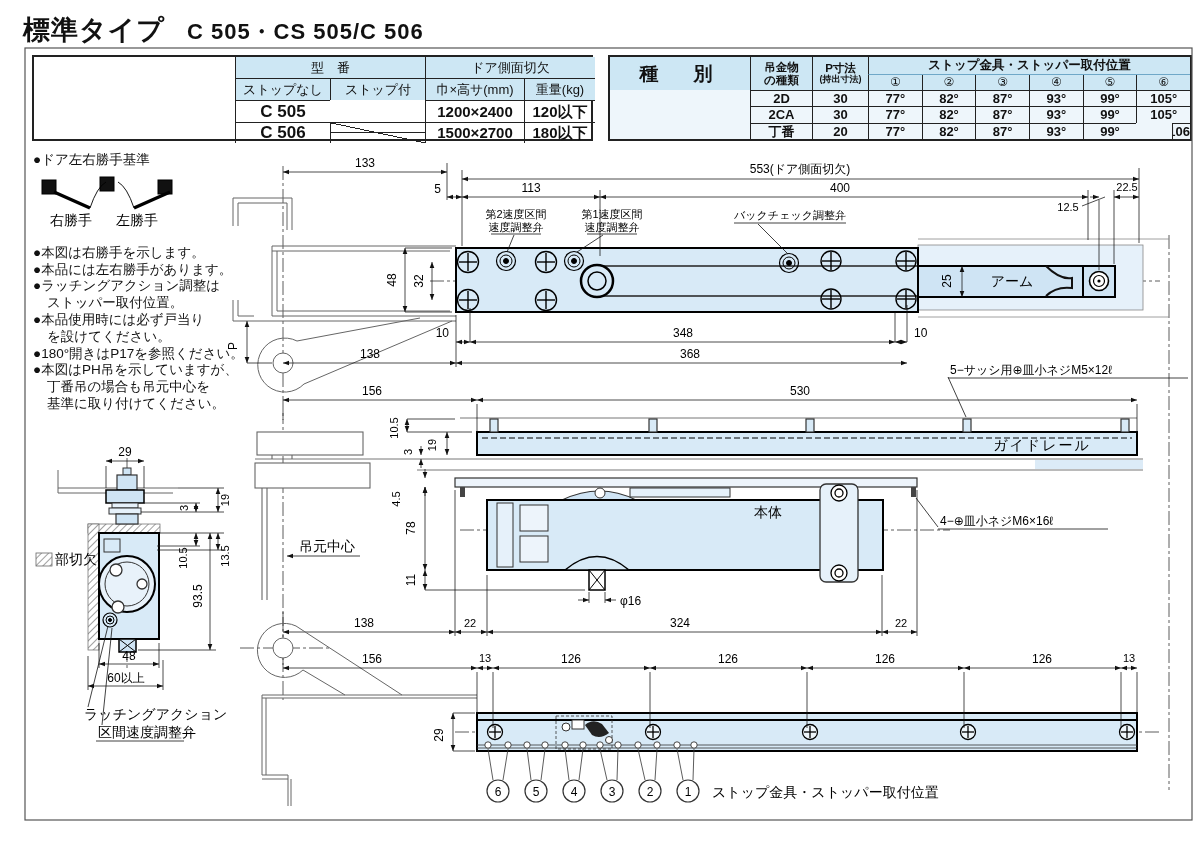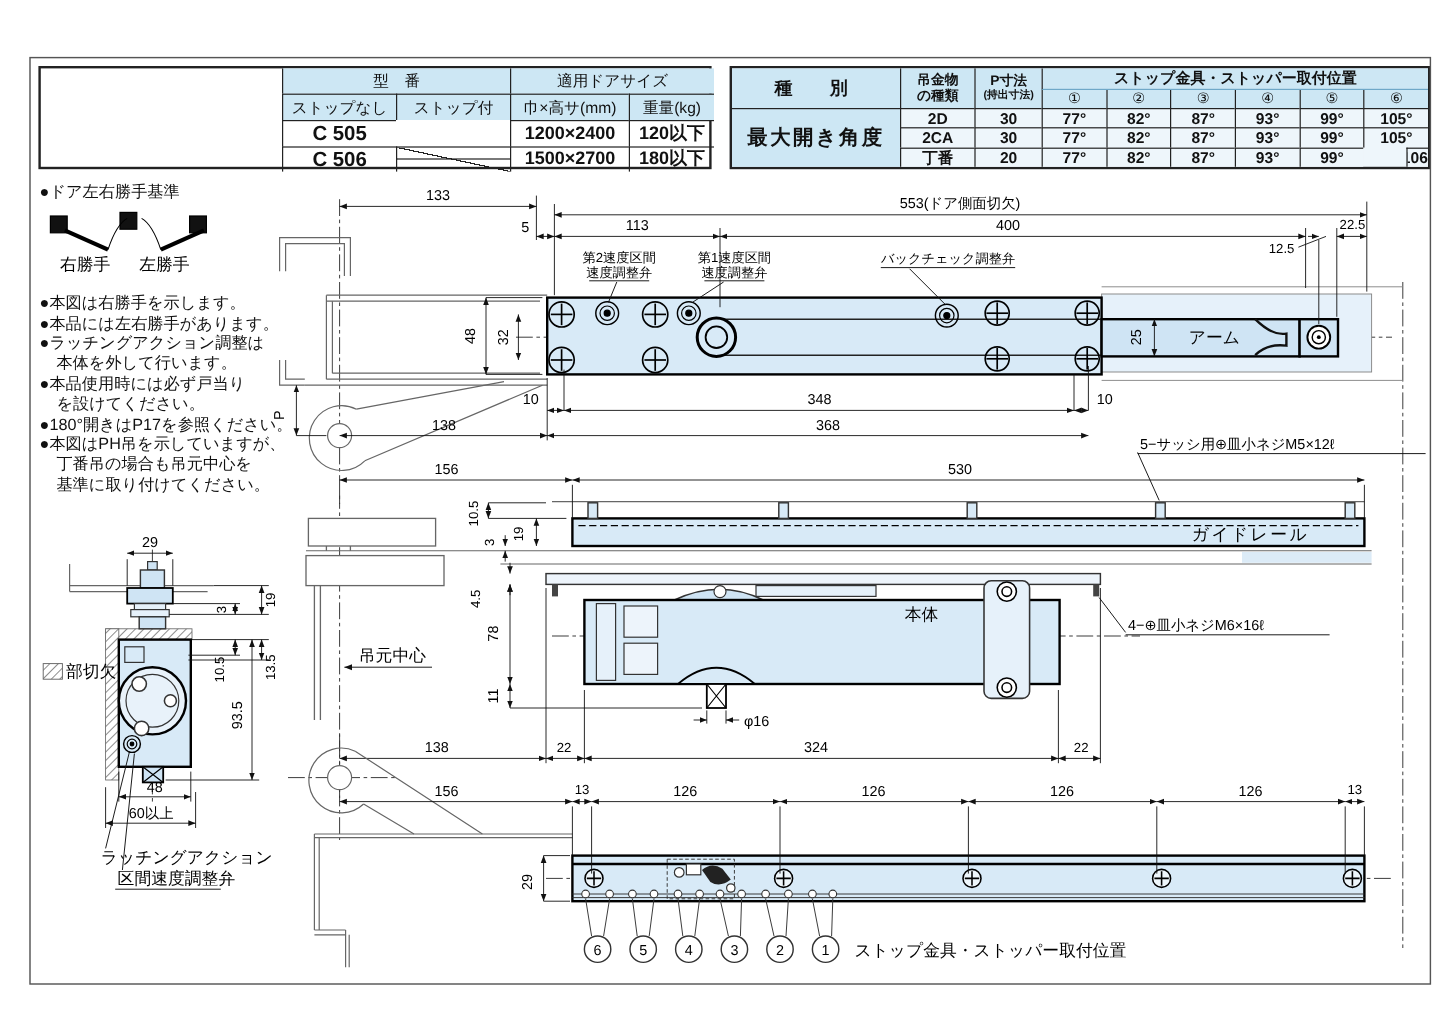--- a/index.html
+++ b/index.html
@@ -18,44 +18,47 @@
   .spec{left:32px;top:55px;width:561px;height:86px;grid-template-columns:201px 95px 95px 99px 71px;
         grid-template-rows:21px 22px 22px 21px;}
   .spec .big1{font-size:21px;font-weight:bold;letter-spacing:1px;}
   .spec .big2{font-size:15px;font-weight:bold;}
   .spec .h13{font-size:13px;font-weight:400;}
   .spec .mono{font-size:17px;font-weight:bold;}
   .spec .val{font-size:15px;font-weight:600;}
   .diag{background:linear-gradient(to top right,transparent 49%,#222 49%,#222 51.5%,transparent 51.5%);}
   .ang{left:608px;top:55px;width:584px;height:86px;grid-template-columns:140px 62px 56px repeat(6,1fr);
        grid-template-rows:18px 15px 1fr 1fr 1fr;background:#eef6fb;}
-  .ang .cls{font-size:15px;font-weight:bold;letter-spacing:8px;}
+  .ang .cls{font-size:19px;font-weight:bold;letter-spacing:8px;}
   .ang .h12{font-size:11.5px;font-weight:600;line-height:1.1;text-align:center;}
   .ang .tiny{font-size:9px;}
   .ang .stp{font-size:12.5px;font-weight:600;}
   .ang .pos{font-size:12px;}
   .ang .rowl{font-size:17px;font-weight:bold;letter-spacing:2px;}
   .ang .dv{font-size:13px;font-weight:bold;}
   
   .notes{position:absolute;left:33px;top:152px;width:205px;font-size:13.5px;line-height:16.8px;}
   .notes .nhead{margin-bottom:76px;}
   .notes .nl{white-space:nowrap;}
   .notes .ind{padding-left:14px;}
   svg text{font-family:"Liberation Sans","DejaVu Sans",sans-serif;fill:#000;}
   .dimt{font-size:12px;} .dimts{font-size:11px;} .callt{font-size:11px;} .lblt{font-size:14px;}
 </style>
 </head>
 <body>
 
 <div class="page">
 
+  <div class="title-row">
+    <span class="title-main">標準タイプ</span><span class="title-models">C 505・CS 505/C 506</span>
+  </div>
 
   <div class="tbl spec">
     <div class="c nbt hdr h13" style="grid-area:1/2/2/4;">型　番</div>
-    <div class="c nbt hdr h13" style="grid-area:1/4/2/6;">適用ドアサイズ</div>
+    <div class="c nbt hdr h13" style="grid-area:1/4/2/6;">ドア側面切欠</div>
     <div class="c hdr h13" style="grid-area:2/2/3/3;">ストップなし</div>
     <div class="c hdr h13" style="grid-area:2/3/3/4;">ストップ付</div>
     <div class="c hdr h13" style="grid-area:2/4/3/5;">巾×高サ(mm)</div>
     <div class="c hdr h13" style="grid-area:2/5/3/6;">重量(kg)</div>
     <div class="c mono" style="grid-area:3/2/4/3;">C 505</div>
     <div class="c mono" style="grid-area:3/3/4/4;margin-top:32px;">CS 505</div>
     <div class="c val" style="grid-area:3/4/4/5;">1200×2400</div>
     <div class="c val" style="grid-area:3/5/4/6;">120以下</div>
     <div class="c mono" style="grid-area:4/2/5/3;">C 506</div>
     <div class="c diag" style="grid-area:4/3/5/4;"></div>
@@ -73,21 +76,20 @@
       <div>P寸法</div>
       <div class="tiny">(持出寸法)</div>
     </div>
     <div class="c nbt hdr stp" style="grid-area:1/4/2/10;border-bottom:1px solid #6fa8c8;">ストップ金具・ストッパー取付位置</div>
     <div class="c hdr pos" style="grid-area:2/4/3/5;border-top:none;">①</div>
     <div class="c hdr pos" style="grid-area:2/5/3/6;border-top:none;">②</div>
     <div class="c hdr pos" style="grid-area:2/6/3/7;border-top:none;">③</div>
     <div class="c hdr pos" style="grid-area:2/7/3/8;border-top:none;">④</div>
     <div class="c hdr pos" style="grid-area:2/8/3/9;border-top:none;">⑤</div>
     <div class="c hdr pos" style="grid-area:2/9/3/10;border-top:none;">⑥</div>
-    <div class="c nbl hdr rowl" style="grid-area:3/1/6/2;">最大開き角度</div>
     <div class="c datc dv" style="grid-area:3/2;">2D</div>
     <div class="c datc dv" style="grid-area:3/3;">30</div>
     <div class="c datc dv" style="grid-area:3/4;">77°</div>
     <div class="c datc dv" style="grid-area:3/5;">82°</div>
     <div class="c datc dv" style="grid-area:3/6;">87°</div>
     <div class="c datc dv" style="grid-area:3/7;">93°</div>
     <div class="c datc dv" style="grid-area:3/8;">99°</div>
     <div class="c datc dv" style="grid-area:3/9;">105°</div>
     <div class="c datc dv" style="grid-area:4/2;">2CA</div>
     <div class="c datc dv" style="grid-area:4/3;">30</div>
@@ -105,21 +107,21 @@
     <div class="c datc dv" style="grid-area:5/7;">93°</div>
     <div class="c datc dv" style="grid-area:5/8;">99°</div>
     <div class="c datc dv" style="grid-area:5/9;margin-left:36px;">106°</div>
   </div>
 
   <div class="notes">
     <div class="nl nhead">●ドア左右勝手基準</div>
     <div class="nl">●本図は右勝手を示します。</div>
     <div class="nl">●本品には左右勝手があります。</div>
     <div class="nl">●ラッチングアクション調整は</div>
-    <div class="nl ind">本体を外して行います。</div>
+    <div class="nl ind">ストッパー取付位置。</div>
     <div class="nl">●本品使用時には必ず戸当り</div>
     <div class="nl ind">を設けてください。</div>
     <div class="nl">●180°開きはP17を参照ください。</div>
     <div class="nl">●本図はPH吊を示していますが、</div>
     <div class="nl ind">丁番吊の場合も吊元中心を</div>
     <div class="nl ind">基準に取り付けてください。</div>
   </div>
 
   <svg viewBox="0 0 1200 848" style="position:absolute;left:0;top:0;width:1200px;height:848px;">
     <defs>

